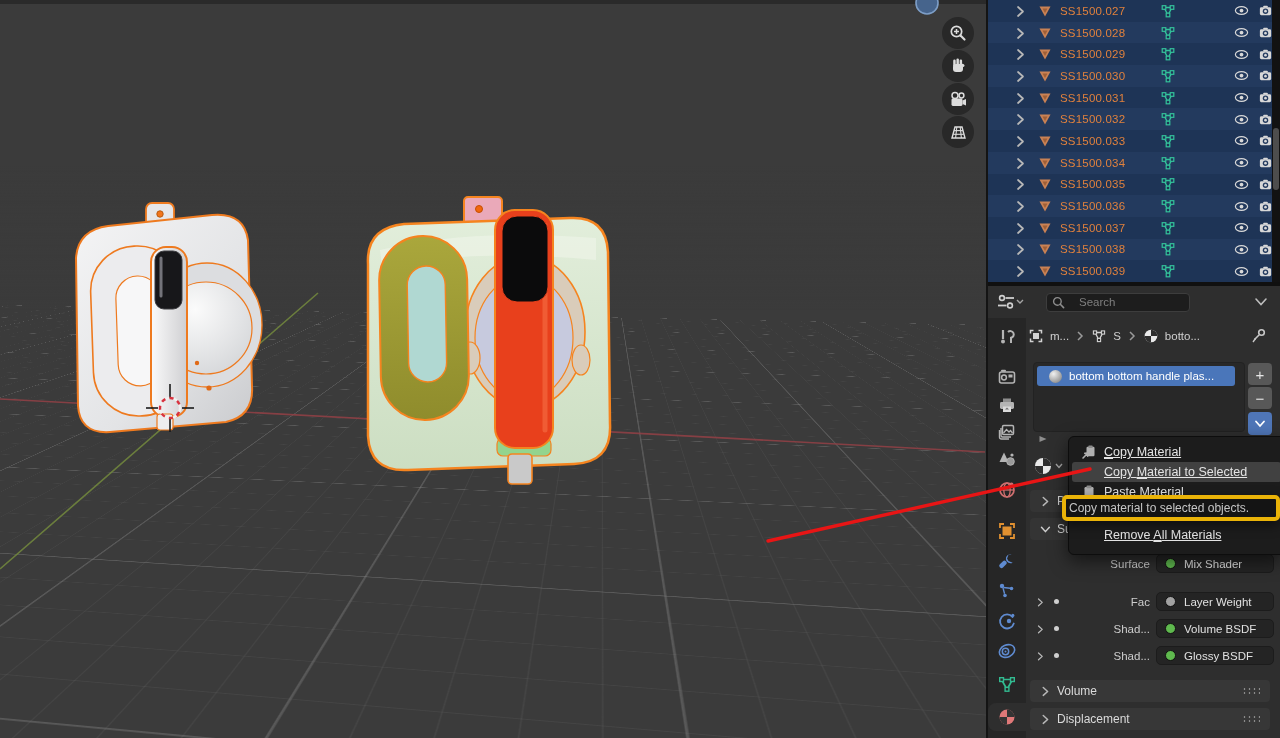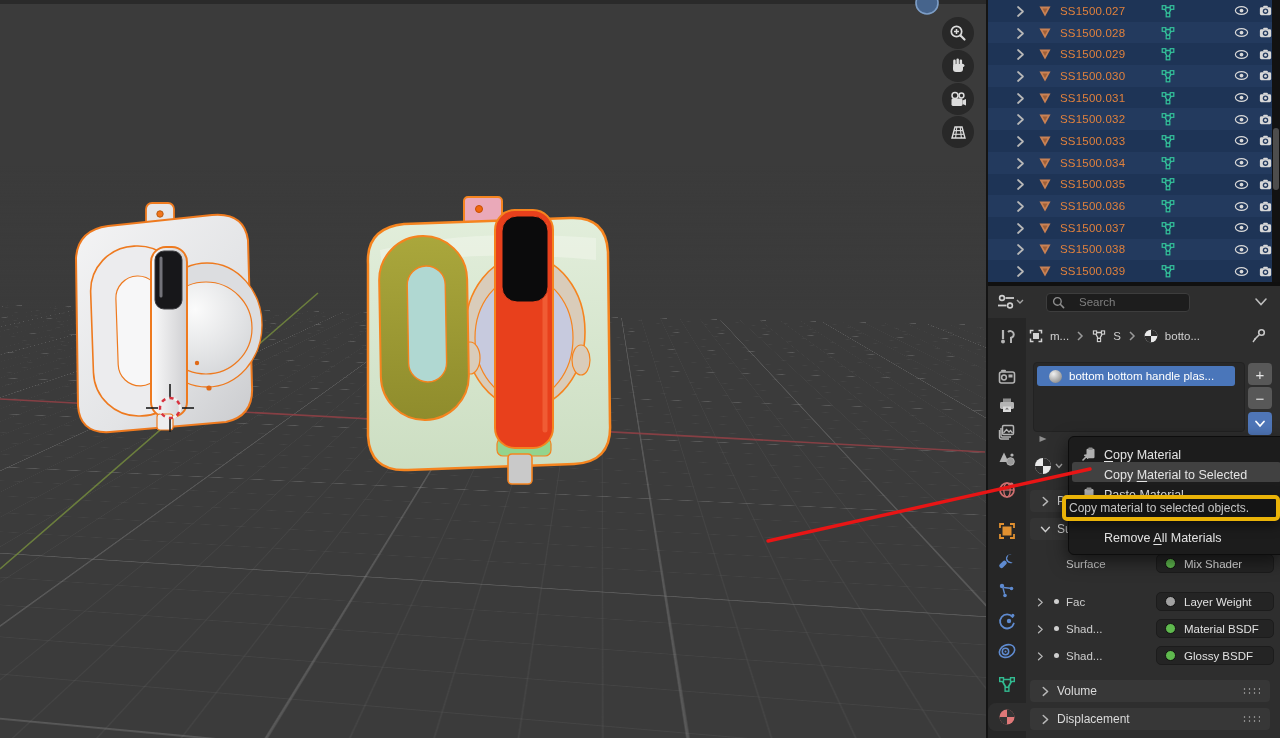--- a/index.html
+++ b/index.html
@@ -60,35 +60,35 @@
   .sidebtn{position:absolute;left:1248px;width:24px;height:22px;background:#585858;border-radius:4px;
     color:#e6e6e6;font-size:15px;display:flex;align-items:center;justify-content:center;line-height:1;}
   .sidebtn.blue{background:#4f76b8;}
 
   .panel-hdr{position:absolute;left:1030px;width:240px;height:22px;background:#373737;border-radius:4px;
     display:flex;align-items:center;font-size:12px;color:#dadada;padding-left:8px;box-sizing:border-box;}
   .dragdots{position:absolute;right:10px;top:7px;width:18px;height:8px;
     background-image:radial-gradient(#8a8a8a 1px, transparent 1.2px);background-size:5px 4px;}
 
   .srow{position:absolute;left:1030px;width:240px;height:19px;display:flex;align-items:center;}
-  .srow .lab{width:84px;text-align:left;font-size:11.5px;color:#cdcdcd;flex:none;padding-right:6px;
+  .srow .lab{width:84px;text-align:right;font-size:11.5px;color:#cdcdcd;flex:none;padding-right:6px;
     white-space:nowrap;overflow:hidden;}
   .sel-btn{width:118px;height:19px;background:#242424;border:1px solid #1c1c1c;border-radius:5px;
     display:flex;align-items:center;font-size:11.5px;color:#e0e0e0;padding-left:8px;box-sizing:border-box;flex:none;}
   .sock{width:9px;height:9px;border-radius:50%;margin-right:8px;flex:none;border:1px solid #111;}
   .sock.green{background:#5fb94e;}
   .sock.gray{background:#a2a2a2;}
   .srow .pre{width:32px;display:flex;align-items:center;gap:8px;flex:none;padding-left:4px;}
   .ndot{width:5px;height:5px;border-radius:50%;background:#cfcfcf;}
 
   
   .ctx-menu{position:absolute;left:1068px;top:436px;width:212px;height:117px;background:#1c1c1c;
     border:1px solid #0d0d0d;border-radius:6px 0 0 6px;box-shadow:0 6px 18px rgba(0,0,0,.55);z-index:40;}
-  .mi{position:absolute;left:3px;width:209px;height:20px;display:flex;align-items:flex-end;
-    font-size:12.5px;color:#e4e4e4;}
+  .mi{position:absolute;left:3px;width:209px;height:20px;display:flex;align-items:center;
+    font-size:12.5px;color:#e4e4e4;text-decoration:underline;}
   .mi .mi-ic{width:18px;margin-left:8px;margin-right:6px;flex:none;display:flex;justify-content:center;}
   .mi .mi-t{white-space:nowrap;}
   .mi.no-ic .mi-t{margin-left:32px;}
   .mi.hl{background:#414141;border-radius:3px;}
   .u{text-decoration:underline;text-underline-offset:2px;}
   .tooltip{position:absolute;left:1062px;top:495px;width:218px;height:26px;background:#141414;
     border:4px solid #eab308;border-radius:5px;box-shadow:0 4px 12px rgba(0,0,0,.5);z-index:50;
     display:flex;align-items:center;padding-left:3px;box-sizing:border-box;font-size:12px;color:#c6c6c6;
     white-space:nowrap;overflow:hidden;}
   .annot{position:absolute;left:0;top:0;z-index:90;pointer-events:none;}
@@ -720,21 +720,21 @@
   <div class="srow" style="top:619px">
     <span class="pre">
       <svg width="12" height="12">
           <use href="#i-chev-r"></use>
         </svg>
       <span class="ndot"></span>
     </span>
     <span class="lab">Shad...</span>
     <div class="sel-btn">
       <span class="sock green"></span>
-      <span>Material BSDF</span>
+      <span>Volume BSDF</span>
     </div>
   </div>
   <div class="srow" style="top:646px">
     <span class="pre">
       <svg width="12" height="12">
           <use href="#i-chev-r"></use>
         </svg>
       <span class="ndot"></span>
     </span>
     <span class="lab">Shad...</span>

